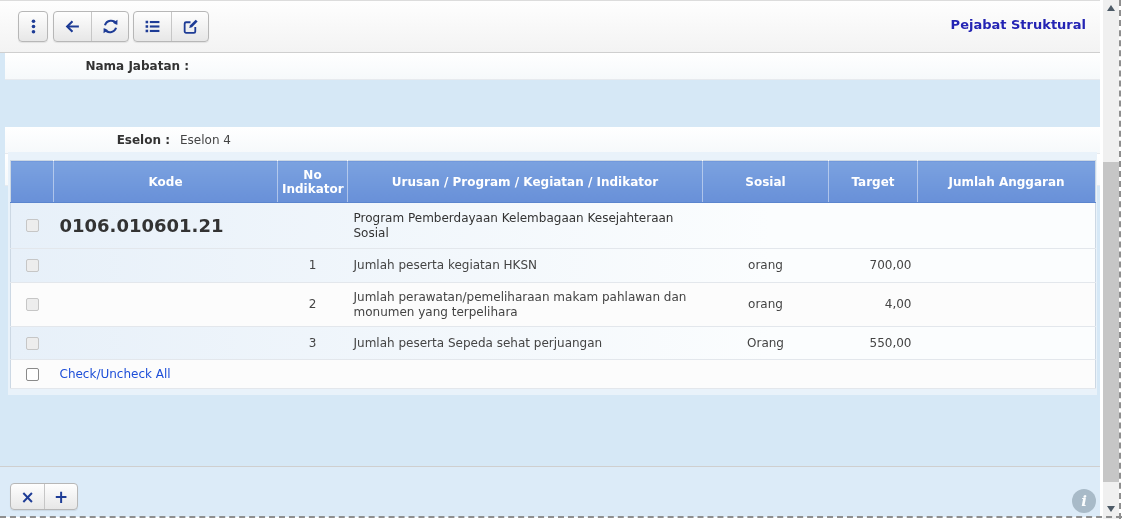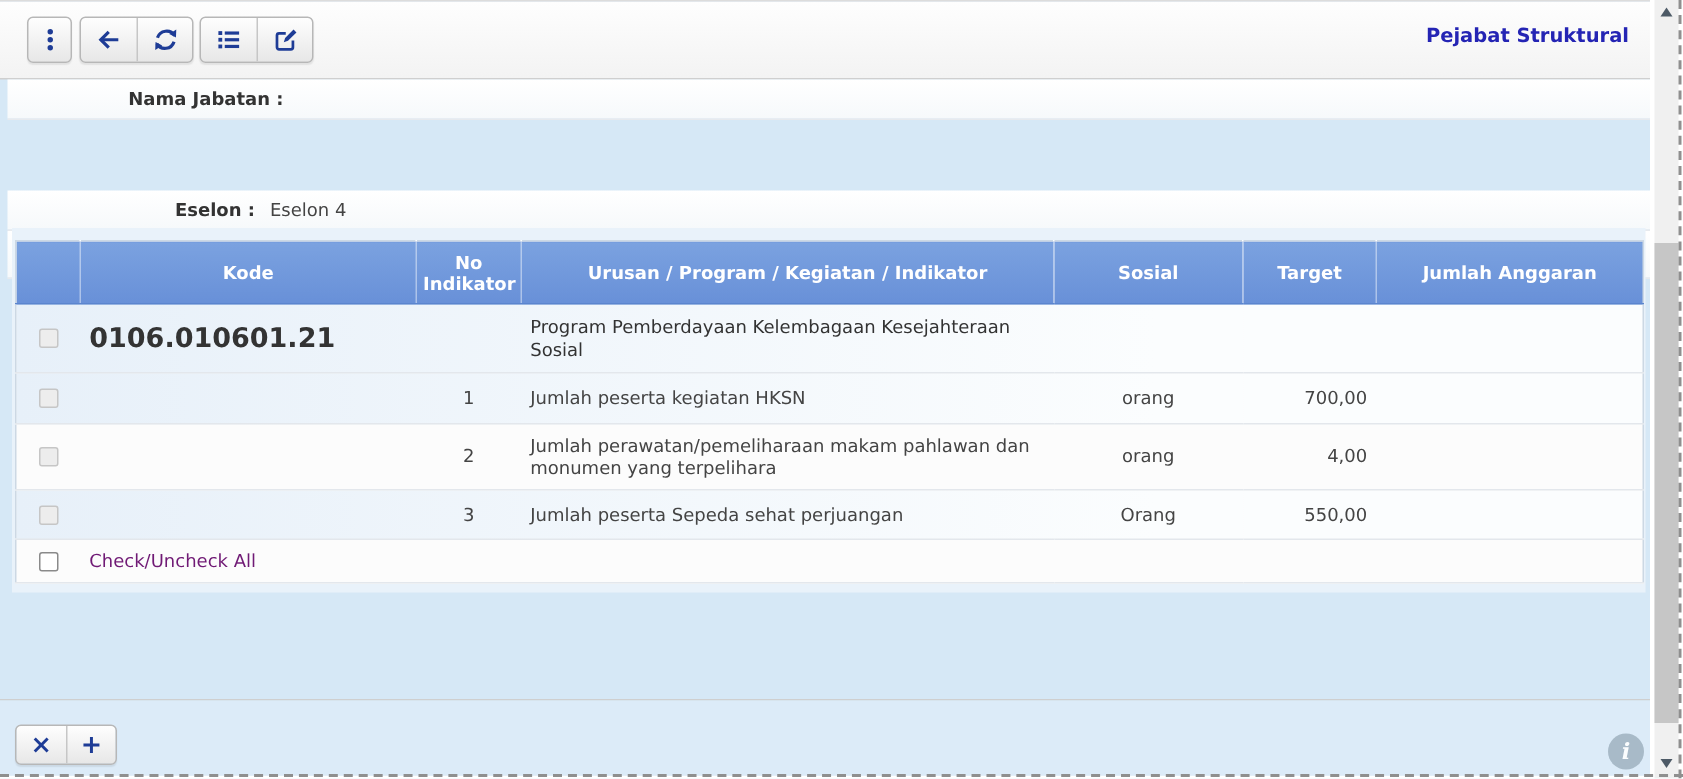--- a/index.html
+++ b/index.html
@@ -51,21 +51,21 @@
   tr.shade { background:linear-gradient(to right,#e7f0f9 0%,#fbfdfe 70%); }
   tr.plain { background:#fcfcfc; }
   td.c { text-align:center; } td.r { text-align:right; padding-right:9px; }
   td.kode { font-weight:bold; color:#333; padding-left:9px; font-size:18px; }
   .b { font-weight:normal; color:#333; }
   .cbx { width:13px; height:13px; margin:0 auto; border-radius:2px; }
   .cbx.enabled { background:#fff; border:1px solid #8a8a8a; cursor:pointer; }
   .cbx.disabled { background:#ededed; border:1px solid #c6c6c6; }
   tr.h46 { height:46px; } tr.h33 { height:33px; } tr.h34 { height:34px; }
   tr.h44 { height:44px; } tr.h29 { height:29px; }
-  td.checkall-label { padding-left:9px; color:#701a75; }
+  td.checkall-label { padding-left:9px; color:#1d4ed8; }
 
   
   .divider { position:absolute; left:0; top:466px; width:1100px; height:1px; background:#cfcfcf; }
   .bottom-strip { position:absolute; left:0; top:467px; width:1100px; height:50px; background:#dcebf8; }
   .footer-group { position:absolute; left:10px; top:483px; height:27px; display:flex;
     border:1px solid #b7b7b7; border-radius:4px; overflow:hidden; background:linear-gradient(#fefefe,#e7e7e7);
     box-shadow:0 1px 1px rgba(0,0,0,.08); }
   .footer-group .seg { width:33px; display:flex; align-items:center; justify-content:center;
     font-size:17px; font-weight:bold; color:#1e3c96; cursor:pointer; }
   .footer-group .seg + .seg { border-left:1px solid #c6c6c6; }

